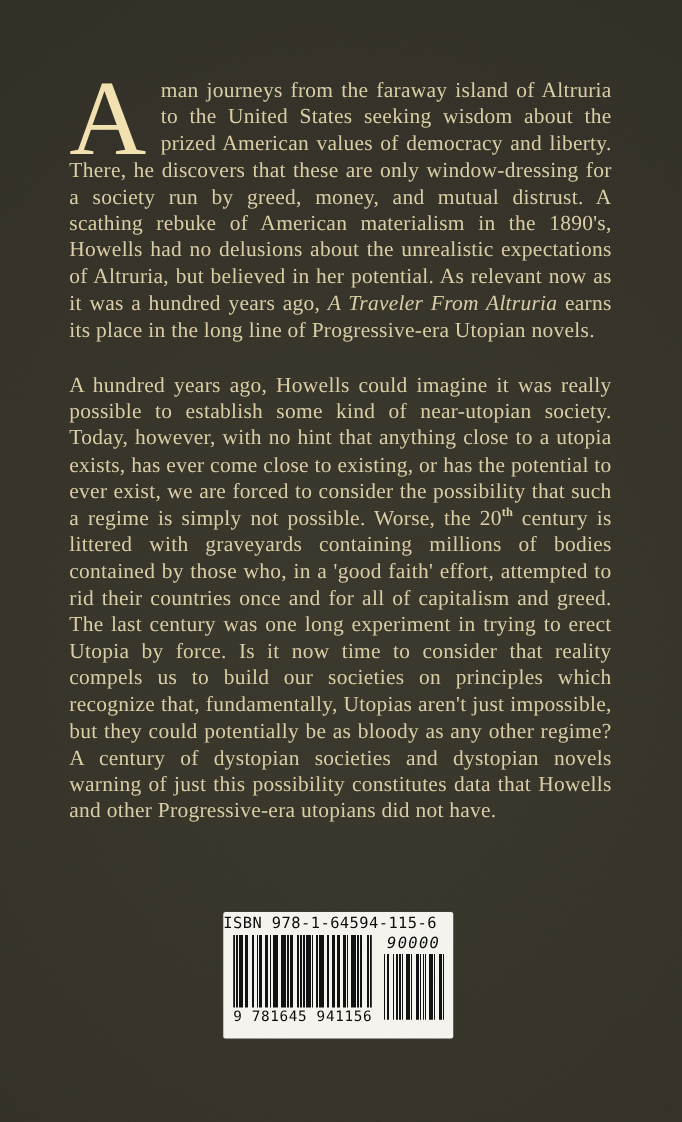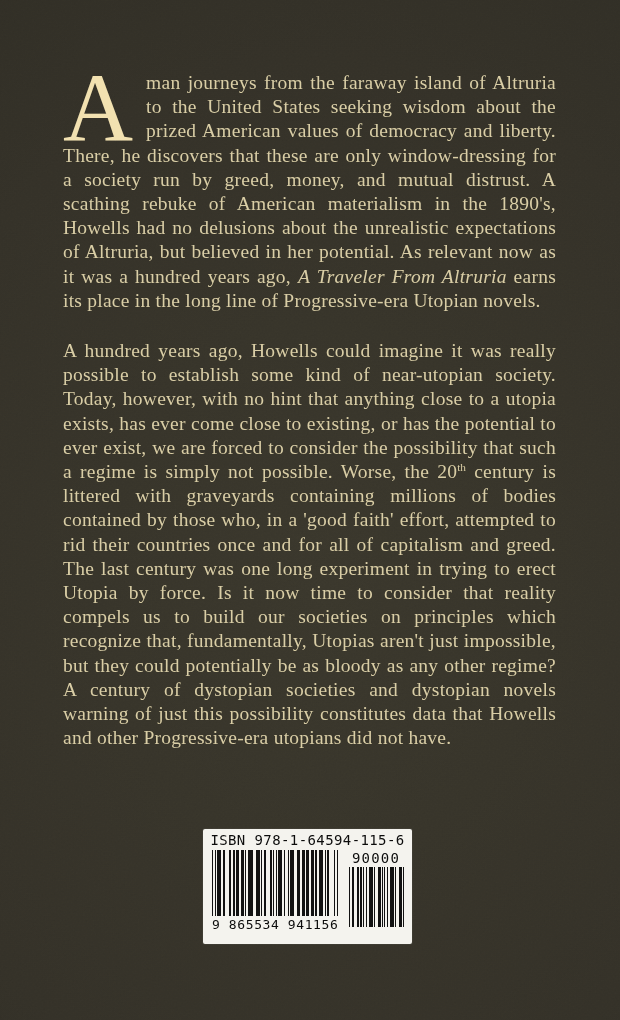--- a/index.html
+++ b/index.html
@@ -16,45 +16,45 @@
     position: absolute; left: 0; top: 0; width: 620px; height: 1020px;
     pointer-events: none; mix-blend-mode: overlay;
   }
   .blurb {
     position: absolute; left: 63px; top: 71px; width: 493px;
     color: #d9cda4; font-size: 19.5px; line-height: 24.2px;
     text-align: justify; letter-spacing: 0.25px;
   }
   .blurb p { margin: 0 0 26px 0; }
   .blurb i { }
-  .blurb sup { font-size: 0.58em; line-height: 0; vertical-align: super; letter-spacing: 0; }
+  .blurb sup { font-size: 0.58em; line-height: 0; vertical-align: super; letter-spacing: 0; font-weight: bold; }
   .dropcap {
     float: left; color: #f2e1af;
     font-size: 97px; line-height: 67px; height: 69px;
     margin: 3px 13px 0 0; letter-spacing: 0;
   }
   .barcode-box {
     position: absolute; left: 203px; top: 829px; width: 209px; height: 115px;
     background: #f4f3ee; border-radius: 2px; color: #0b0b0b;
     font-family: "DejaVu Sans Mono", monospace;
     box-shadow: 0 0 0 1px rgba(255,255,255,0.04);
   }
   .isbn-line {
-    text-align: center; font-size: 14px; letter-spacing: 0.4px;
+    text-align: left; font-size: 14px; letter-spacing: 0.4px;
     padding-top: 3px; white-space: nowrap;
   }
   .bars-row { display: flex; align-items: flex-start; padding: 2px 7px 0 9px; }
   .main-col { width: 126px; }
   .bars { display: block; fill: #111; shape-rendering: crispEdges; }
   .main-bars { width: 126px; height: 66px; }
   .main-digits {
     font-size: 13px; letter-spacing: 0.6px; white-space: nowrap;
     margin-top: 1px; text-align: left;
   }
-  .supp-col { margin-left: 9px; width: 58px; text-align: center; }
+  .supp-col { margin-left: 9px; width: 58px; text-align: center; font-style: italic; }
   .supp-num { font-size: 14px; letter-spacing: 1.2px; white-space: nowrap; }
   .supp-bars { width: 56px; height: 60px; margin: 1px auto 0 auto; }
 </style>
 </head>
 <body>
 
 <div class="cover">
 
   <div class="blurb">
     <p><span class="dropcap">A</span><span><span>man journeys from the faraway island of Altruria to the United States seeking wisdom about the prized American values of democracy and liberty. There, he discovers that these are only window-dressing for a society run by greed, money, and mutual distrust. A scathing rebuke of American materialism in the 1890's, Howells had no delusions about the unrealistic expectations of Altruria, but believed in her potential. As relevant now as it was a hundred years ago, </span><i>A Traveler From Altruria</i><span> earns its place in the long line of Progressive-era Utopian novels.</span></span></p>
@@ -111,21 +111,21 @@
             <rect x="76" y="0" width="1" height="100"></rect>
             <rect x="78" y="0" width="1" height="100"></rect>
             <rect x="81" y="0" width="1" height="100"></rect>
             <rect x="82" y="0" width="1" height="100"></rect>
             <rect x="83" y="0" width="1" height="100"></rect>
             <rect x="85" y="0" width="1" height="100"></rect>
             <rect x="87" y="0" width="1" height="100"></rect>
             <rect x="92" y="0" width="1" height="100"></rect>
             <rect x="94" y="0" width="1" height="100"></rect>
           </svg>
-        <div class="main-digits">9 865534 941156</div>
+        <div class="main-digits">9 781645 941156</div>
       </div>
       <div class="supp-col">
         <div class="supp-num">90000</div>
         <svg class="bars supp-bars" viewBox="0 0 48 100" preserveAspectRatio="none">
             <rect x="1" y="0" width="1" height="100"></rect>
             <rect x="3" y="0" width="1" height="100"></rect>
             <rect x="4" y="0" width="1" height="100"></rect>
             <rect x="8" y="0" width="1" height="100"></rect>
             <rect x="10" y="0" width="1" height="100"></rect>
             <rect x="11" y="0" width="1" height="100"></rect>

